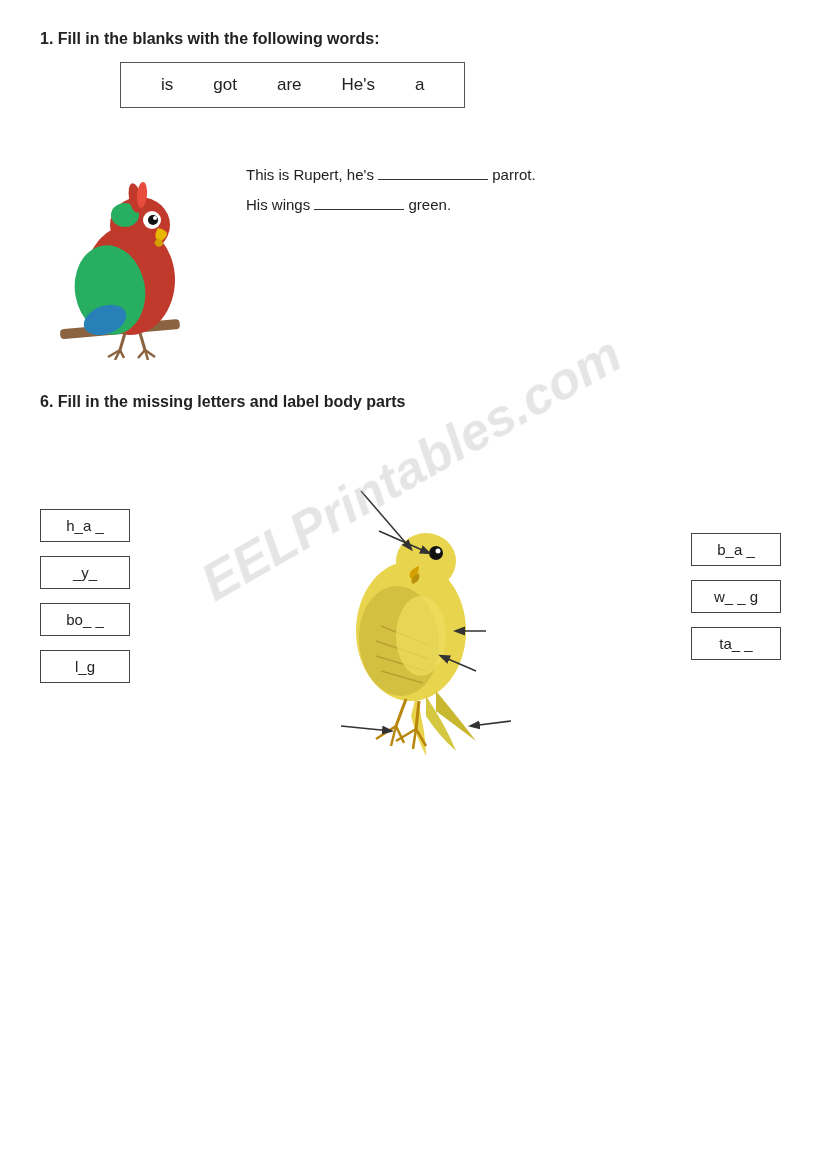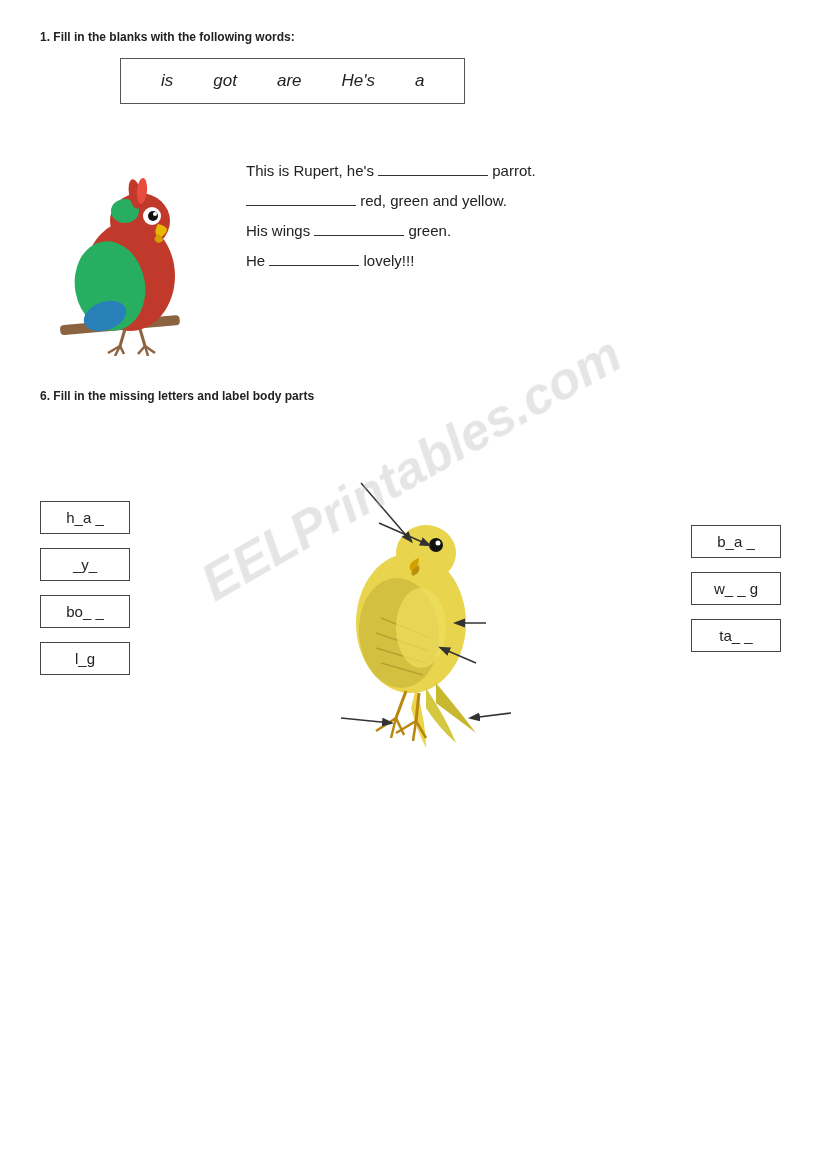--- a/index.html
+++ b/index.html
@@ -8,32 +8,31 @@
       min-height: 1169px;
       background: #fff;
       font-family: Arial, sans-serif;
       font-size: 15px;
       color: #222;
       padding: 30px 40px;
     }
 
     .section-title {
       font-weight: bold;
-      font-size: 12px;
+      font-size: 16px;
       margin-bottom: 14px;
     }
 
     .word-box {
       border: 1.5px solid #555;
       display: inline-flex;
       gap: 40px;
       padding: 12px 40px;
       margin-bottom: 22px;
       font-size: 16px;
-      font-style: italic;
     }
 
     .word-box span {
       font-size: 17px;
     }
 
     .exercise1-content {
       display: flex;
       align-items: flex-start;
       gap: 36px;
@@ -178,23 +177,21 @@
         <line x1="105" y1="200" x2="108" y2="210" stroke="#8B6340" stroke-width="2.5"></line>
         <line x1="105" y1="200" x2="98" y2="208" stroke="#8B6340" stroke-width="2.5"></line>
 
         <ellipse cx="95" cy="48" rx="6" ry="15" fill="#c0392b" transform="rotate(-10,95,48)"></ellipse>
         <ellipse cx="102" cy="45" rx="5" ry="13" fill="#e74c3c" transform="rotate(5,102,45)"></ellipse>
       </svg>
     </div>
 
     <div class="sentences">
       <p>This is Rupert, he's <span class="blank"></span> parrot.</p>
-      <p><span class="blank"></span> red, green and yellow.</p>
       <p>His wings <span class="blank-short"></span> green.</p>
-      <p>He <span class="blank-short"></span> lovely!!!</p>
     </div>
   </div>
 </div>
 
 <div class="section2">
   <p class="section-title">6.   Fill in the missing letters and label body parts</p>
 
   <div class="body-parts-exercise">
 
     <div class="left-labels">

